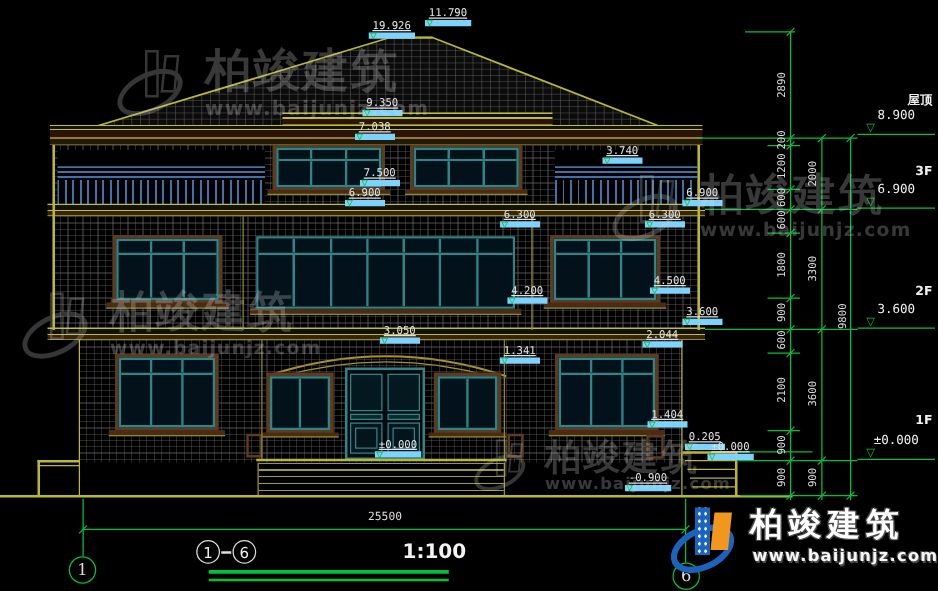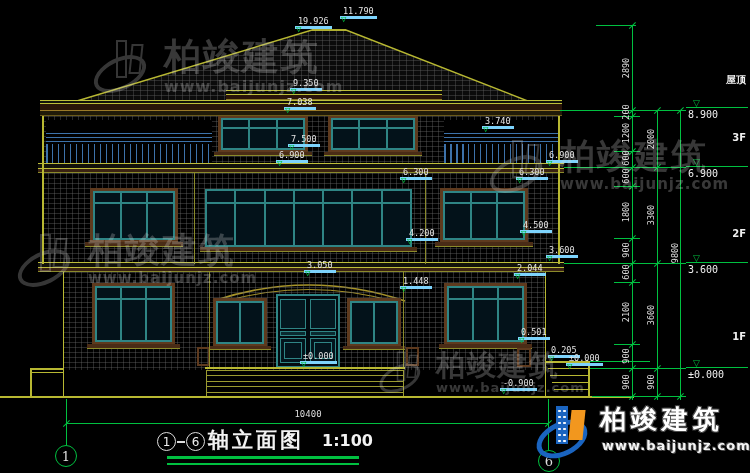--- a/index.html
+++ b/index.html
@@ -54,31 +54,31 @@
   .dglass{flex:0 0 30px;border:1.5px solid #2f8585;background:#041820;margin:1px;}
   .drail{flex:0 0 5px;border:1px solid #2f8585;background:#0a2a30;margin:1px;}
   .dpanel{flex:1;border:1.5px solid #2f8585;margin:1px;position:relative;background:#03141c;}
   .dpanel::after{content:"";position:absolute;inset:3px;border:1px solid #2f8585;}
 
   .steps{position:absolute;z-index:24;border-left:1px solid #9a9a30;border-right:1px solid #9a9a30;
       background:repeating-linear-gradient(to bottom,#9a9a30 0 1px,transparent 1px 5.4px);}
 
   
   .lvl{position:absolute;font:8.5px "DejaVu Sans Mono",monospace;color:#e4e4e4;
-      border-bottom:3px solid #7dd3fc;padding:0 3px 0;line-height:10px;z-index:41;white-space:nowrap;}
+      border-bottom:5px solid #7dd3fc;padding:0 3px 0;line-height:10px;z-index:41;white-space:nowrap;text-decoration:underline;}
   .lvl::after{content:"▽";position:absolute;left:1px;top:9px;color:#00c040;font-size:9px;line-height:9px;}
 
   
   .dimv{position:absolute;font:8.5px "DejaVu Sans Mono",monospace;color:#ddd;
       transform:translate(-50%,-50%) rotate(-90deg);z-index:41;white-space:nowrap;}
   .dimh{position:absolute;font:9px "DejaVu Sans Mono",monospace;color:#ddd;z-index:41;text-align:center;}
 
   
   .flr-label{position:absolute;color:#efefef;font:bold 10px "DejaVu Sans",sans-serif;width:58px;text-align:right;z-index:41;}
-  .flr-val{position:absolute;color:#efefef;font:10px "DejaVu Sans Mono",monospace;width:58px;text-align:left;z-index:41;margin-top:22px;}
+  .flr-val{position:absolute;color:#efefef;font:10px "DejaVu Sans Mono",monospace;width:58px;text-align:center;z-index:41;}
   .flr-line{position:absolute;height:1px;width:62px;background:#00c040;z-index:40;}
   .flr-line::after{content:"▽";position:absolute;left:7px;top:-9px;color:#00c040;font-size:9px;}
 
   .bub{position:absolute;width:22px;height:22px;border:1.5px solid #00c040;border-radius:50%;
       color:#ddd;font:13px "DejaVu Serif",serif;display:flex;align-items:center;justify-content:center;
       background:#000;z-index:37;}
 
   
   .tcirc{position:absolute;width:19px;height:19px;border:1.3px solid #ddd;border-radius:50%;color:#eee;
       font:12px "DejaVu Sans",sans-serif;display:flex;align-items:center;justify-content:center;z-index:42;}
@@ -355,45 +355,45 @@
       <div class="gline" style="left: 614px; top: 238px; width: 26px; height: 1px;"></div>
       <div class="gline" style="left: 614px; top: 282px; width: 26px; height: 1px;"></div>
       <div class="gline" style="left: 614px; top: 344px; width: 26px; height: 1px;"></div>
     </div>
 
   <div class="gline" style="left:66px;top:399px;width:1px;height:46px;"></div>
   <div class="gline" style="left:548px;top:399px;width:1px;height:51px;"></div>
   <div class="gline" style="left:66px;top:423px;width:482px;height:1px;"></div>
   <div class="tick" style="left:62px;top:423px;"></div>
   <div class="tick" style="left:544px;top:423px;"></div>
-  <div class="dimh" style="left:285px;top:409px;width:46px;">10400</div>
+  <div class="dimh" style="left:285px;top:409px;width:46px;">25500</div>
   <div class="bub" style="left:55px;top:445px;">
       <span>1</span>
     </div>
   <div class="bub" style="left:538px;top:450px;">
       <span>6</span>
     </div>
 
   <div class="lvl" style="left:340px;top:6px;">11.790</div>
   <div class="lvl" style="left:295px;top:16px;">19.926</div>
   <div class="lvl" style="left:290px;top:78px;">9.350</div>
   <div class="lvl" style="left:284px;top:97px;">7.038</div>
   <div class="lvl" style="left:482px;top:116px;">3.740</div>
   <div class="lvl" style="left:288px;top:134px;">7.500</div>
   <div class="lvl" style="left:276px;top:150px;">6.900</div>
   <div class="lvl" style="left:546px;top:150px;">6.900</div>
   <div class="lvl" style="left:400px;top:167px;">6.300</div>
   <div class="lvl" style="left:516px;top:167px;">6.300</div>
   <div class="lvl" style="left:520px;top:220px;">4.500</div>
   <div class="lvl" style="left:406px;top:228px;">4.200</div>
   <div class="lvl" style="left:304px;top:260px;">3.050</div>
-  <div class="lvl" style="left:400px;top:276px;">1.448</div>
+  <div class="lvl" style="left:400px;top:276px;">1.341</div>
   <div class="lvl" style="left:546px;top:245px;">3.600</div>
   <div class="lvl" style="left:514px;top:263px;">2.044</div>
-  <div class="lvl" style="left:518px;top:327px;">0.501</div>
+  <div class="lvl" style="left:518px;top:327px;">1.404</div>
   <div class="lvl" style="left:548px;top:345px;">0.205</div>
   <div class="lvl" style="left:300px;top:351px;">±0.000</div>
   <div class="lvl" style="left:566px;top:353px;">±0.000</div>
   <div class="lvl" style="left:500px;top:378px;">-0.900</div>
 
   <div class="flr-label" style="left:688px;top:73px;">屋顶</div>
   <div class="flr-val" style="left:688px;top:87px;">8.900</div>
   <div class="flr-line" style="left:686px;top:107px;"></div>
   <div class="flr-label" style="left:688px;top:132px;">3F</div>
   <div class="flr-val" style="left:688px;top:146px;">6.900</div>
@@ -422,21 +422,20 @@
   <div class="dimv" style="left:651px;top:382px;">900</div>
   <div class="dimv" style="left:675px;top:253px;">9800</div>
 
   <div class="tcirc" style="left:157px;top:432px;">
       <span>1</span>
     </div>
   <div class="abs" style="left:177px;top:441px;width:8px;height:1.5px;background:#ddd;z-index:42;"></div>
   <div class="tcirc" style="left:186px;top:432px;">
       <span>6</span>
     </div>
-  <div class="ttext" style="left:208px;top:426px;">轴立面图</div>
   <div class="tscale" style="left:322px;top:431px;">1:100</div>
   <div class="gline" style="left:167px;top:456px;width:192px;height:3px;"></div>
   <div class="gline" style="left:167px;top:463px;width:192px;height:1.5px;"></div>
 
   <div class="wm" style="left:92px;top:38px;">
     <div class="wm-icon">
         <div class="wm-ell"></div>
         <div class="wm-b1"></div>
         <div class="wm-b2"></div>
       </div>

